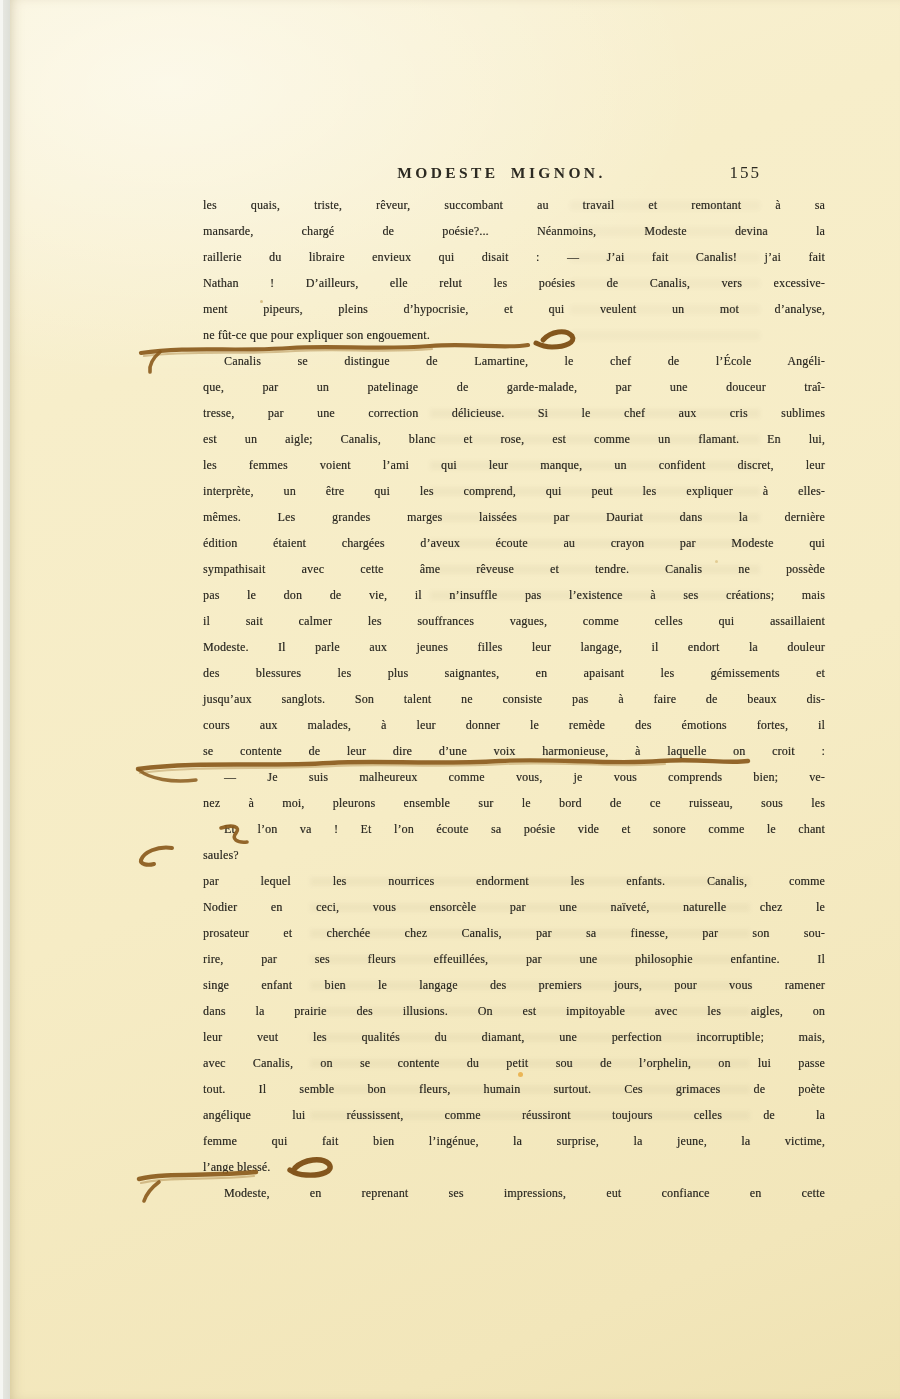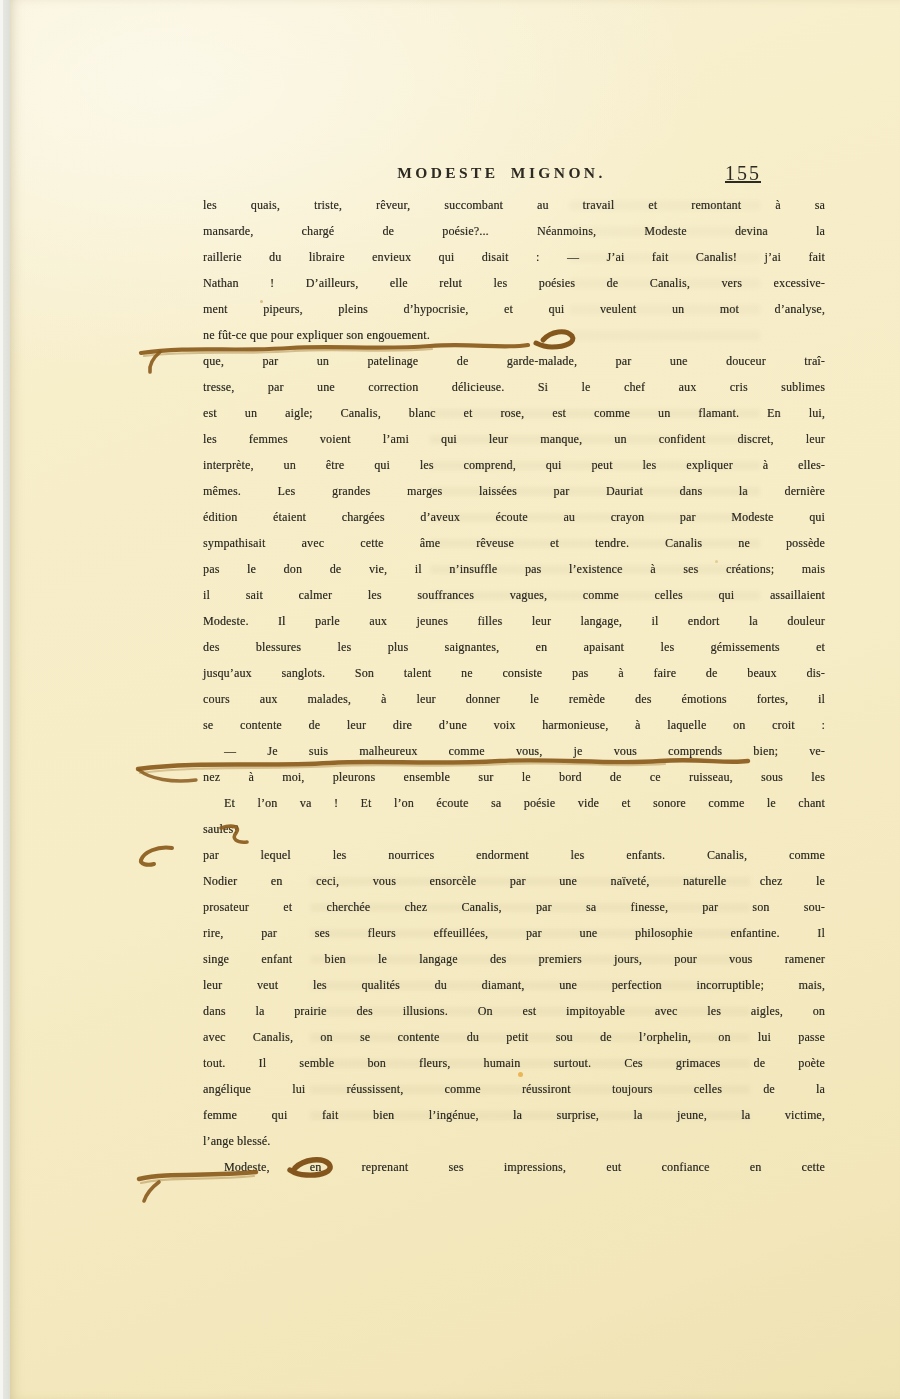--- a/index.html
+++ b/index.html
@@ -38,21 +38,21 @@
     position: relative; height: 26px; line-height: 26px;
     color: #2c2a22;
   }
   .running-title {
     position: absolute; left: 50%; transform: translateX(-56%);
     font-weight: bold; font-size: 15.5px; letter-spacing: 3.4px;
     word-spacing: 5px; white-space: nowrap;
   }
   .page-number {
     position: absolute; right: 64px; top: 0;
-    font-size: 20px; letter-spacing: 2px; text-decoration: underline;
+    font-size: 17px; letter-spacing: 2px;
   }
   .body-text {
     margin-top: 6px;
     font-size: 12px; line-height: 26px;
     color: #2b2922;
     text-shadow: 0.35px 0.25px 0 rgba(43,40,34,0.45);
     letter-spacing: 0.15px;
   }
   .line {
     height: 26px;
@@ -101,20 +101,21 @@
       <span class="running-title">MODESTE MIGNON.</span>
       <span class="page-number">155</span>
     </div>
     <div class="body-text">
         <div class="line">les quais, triste, rêveur, succombant au travail et remontant à sa</div>
         <div class="line">mansarde, chargé de poésie?... Néanmoins, Modeste devina la</div>
         <div class="line">raillerie du libraire envieux qui disait : — J’ai fait Canalis! j’ai fait</div>
         <div class="line">Nathan ! D’ailleurs, elle relut les poésies de Canalis, vers excessive-</div>
         <div class="line">ment pipeurs, pleins d’hypocrisie, et qui veulent un mot d’analyse,</div>
         <div class="line end">ne fût-ce que pour expliquer son engouement.</div>
+        <div class="line indent">Canalis se distingue de Lamartine, le chef de l’École Angéli-</div>
         <div class="line">que, par un patelinage de garde-malade, par une douceur traî-</div>
         <div class="line">tresse, par une correction délicieuse. Si le chef aux cris sublimes</div>
         <div class="line">est un aigle; Canalis, blanc et rose, est comme un flamant. En lui,</div>
         <div class="line">les femmes voient l’ami qui leur manque, un confident discret, leur</div>
         <div class="line">interprète, un être qui les comprend, qui peut les expliquer à elles-</div>
         <div class="line">mêmes. Les grandes marges laissées par Dauriat dans la dernière</div>
         <div class="line">édition étaient chargées d’aveux écoute au crayon par Modeste qui</div>
         <div class="line">sympathisait avec cette âme rêveuse et tendre. Canalis ne possède</div>
         <div class="line">pas le don de vie, il n’insuffle pas l’existence à ses créations; mais</div>
         <div class="line">il sait calmer les souffrances vagues, comme celles qui assaillaient</div>
@@ -125,22 +126,22 @@
         <div class="line">se contente de leur dire d’une voix harmonieuse, à laquelle on croit :</div>
         <div class="line indent">— Je suis malheureux comme vous, je vous comprends bien; ve-</div>
         <div class="line">nez à moi, pleurons ensemble sur le bord de ce ruisseau, sous les</div>
         <div class="line indent">Et l’on va ! Et l’on écoute sa poésie vide et sonore comme le chant</div>
         <div class="line end">saules?</div>
         <div class="line">par lequel les nourrices endorment les enfants. Canalis, comme</div>
         <div class="line">Nodier en ceci, vous ensorcèle par une naïveté, naturelle chez le</div>
         <div class="line">prosateur et cherchée chez Canalis, par sa finesse, par son sou-</div>
         <div class="line">rire, par ses fleurs effeuillées, par une philosophie enfantine. Il</div>
         <div class="line">singe enfant bien le langage des premiers jours, pour vous ramener</div>
+        <div class="line">dans la prairie des illusions. On est impitoyable avec les aigles, on</div>
         <div class="line">leur veut les qualités du diamant, une perfection incorruptible; mais,</div>
-        <div class="line">dans la prairie des illusions. On est impitoyable avec les aigles, on</div>
         <div class="line">avec Canalis, on se contente du petit sou de l’orphelin, on lui passe</div>
         <div class="line">tout. Il semble bon fleurs, humain surtout. Ces grimaces de poète</div>
         <div class="line">angélique lui réussissent, comme réussiront toujours celles de la</div>
         <div class="line">femme qui fait bien l’ingénue, la surprise, la jeune, la victime,</div>
         <div class="line end">l’ange blessé.</div>
         <div class="line indent">Modeste, en reprenant ses impressions, eut confiance en cette</div>
       </div>
   </div>
 </div>
 

